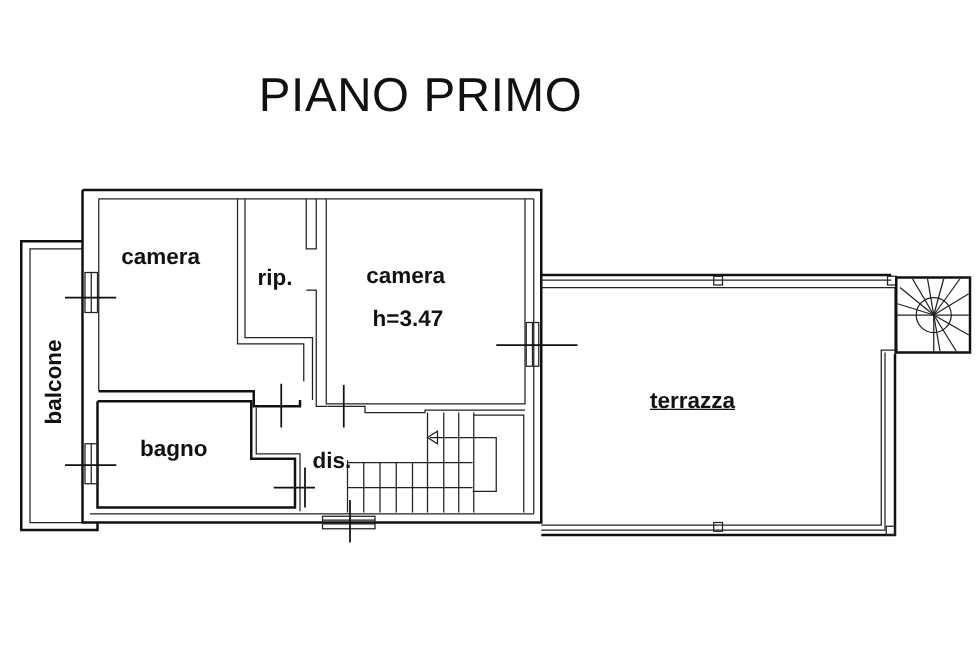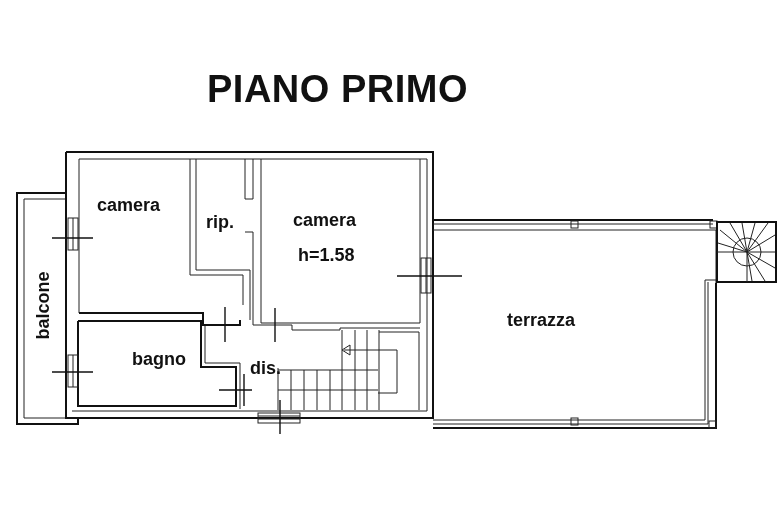--- a/index.html
+++ b/index.html
@@ -1,17 +1,17 @@
 <!DOCTYPE html>
 <html><head>
 <meta charset="utf-8">
 <style>
   html, body { margin: 0; padding: 0; background: #ffffff; }
   body { width: 781px; height: 526px; position: relative; overflow: hidden; font-family: "Liberation Sans", sans-serif; }
-  .title { position: absolute; left: 207px; top: 68px; font-size: 38px; color: #111; letter-spacing: 0.5px; font-weight: bold; white-space: nowrap; }
+  .title { position: absolute; left: 207px; top: 56px; font-size: 38px; color: #111; letter-spacing: 0.5px; font-weight: normal; white-space: nowrap; }
   svg.plan { position: absolute; left: 0; top: 0; }
   .lbl { position: absolute; font-size: 18px; color: #111; white-space: nowrap; font-weight: bold; }
   .wall { stroke: #111; stroke-width: 2; fill: none; }
   .thin { stroke: #222; stroke-width: 1; fill: none; }
   .cross { stroke: #111; stroke-width: 1.4; }
 </style>
 </head>
 <body>
 
 <div class="title">PIANO PRIMO</div>
@@ -120,17 +120,17 @@
     <line class="thin" x1="747" y1="252" x2="775" y2="268"></line>
     <line class="thin" x1="747" y1="252" x2="765" y2="281"></line>
     <line class="thin" x1="747" y1="252" x2="752" y2="281"></line>
     <line class="thin" x1="747" y1="252" x2="718" y2="243"></line>
   </g>
 </svg>
 
 <div class="lbl" style="left:97px;top:195px;">camera</div>
 <div class="lbl" style="left:206px;top:212px;">rip.</div>
 <div class="lbl" style="left:293px;top:210px;">camera</div>
-<div class="lbl" style="left:298px;top:245px;">h=1.58</div>
+<div class="lbl" style="left:298px;top:245px;">h=3.47</div>
 <div class="lbl" style="left:3px;top:295px;transform:rotate(-90deg);transform-origin:center;width:80px;text-align:center;">balcone</div>
-<div class="lbl" style="left:132px;top:349px;text-align:right;">bagno</div>
+<div class="lbl" style="left:112px;top:349px;text-align:right;">bagno</div>
 <div class="lbl" style="left:250px;top:358px;">dis.</div>
-<div class="lbl" style="left:507px;top:310px;">terrazza</div>
+<div class="lbl" style="left:520px;top:310px;text-decoration:underline;">terrazza</div>
 
 </body></html>

